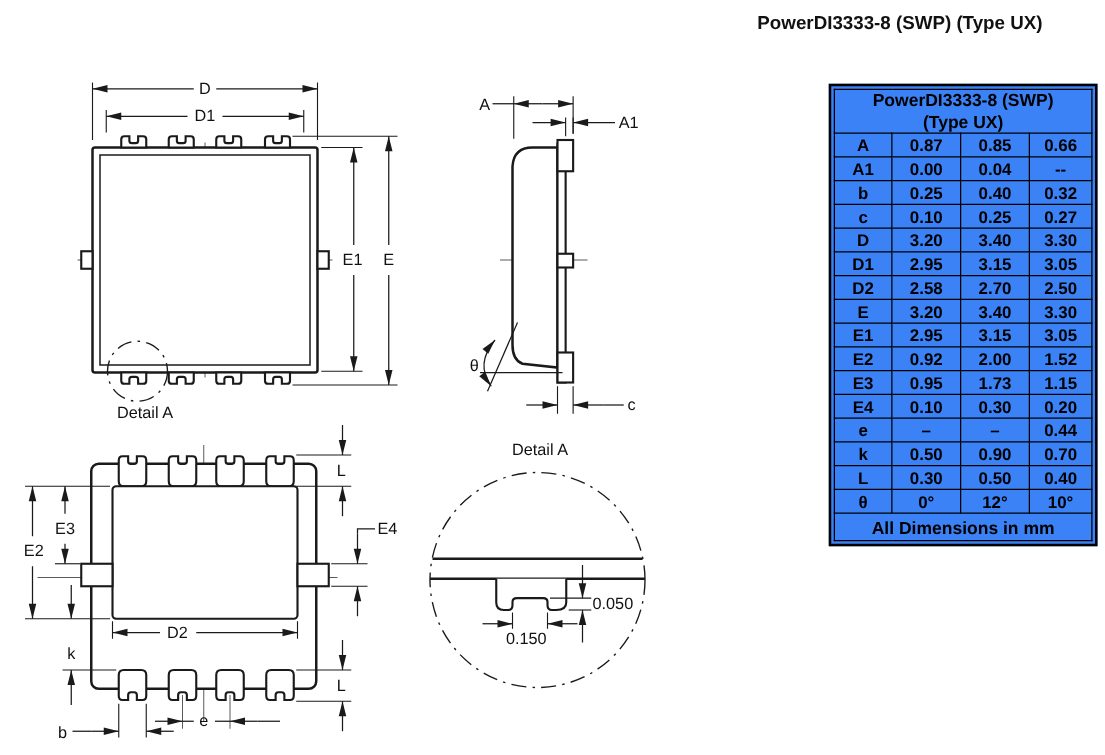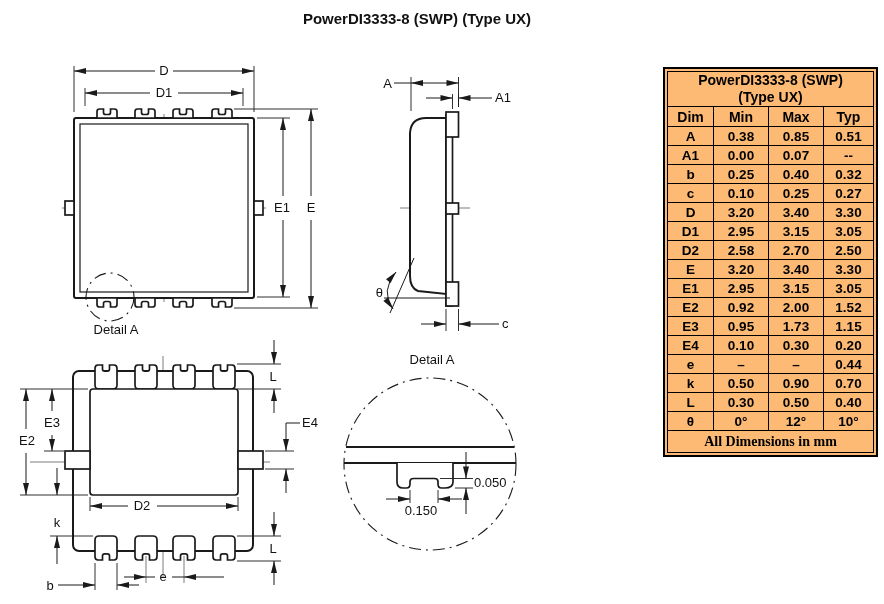--- a/index.html
+++ b/index.html
@@ -1,43 +1,43 @@
 <!DOCTYPE html>
 <html><head>
 <meta charset="utf-8">
 <style>
   html,body{margin:0;padding:0;}
   body{
     width:884px;height:604px;position:relative;background:#ffffff;overflow:hidden;
     font-family:"Liberation Sans",sans-serif;color:#111;
   }
   .page-title{
-    position:absolute;left:0;top:10px;width:834px;text-align:center;
+    position:absolute;left:0;top:10px;width:834px;text-align:right;
     font-size:15px;font-weight:bold;color:#111;
   }
   svg{position:absolute;overflow:visible;}
   
   .body{fill:#ffffff;stroke:#1a1a1a;stroke-width:2;}
   .body2{fill:none;stroke:#1a1a1a;stroke-width:1.2;}
   .pad{fill:#ffffff;stroke:#1a1a1a;stroke-width:1.7;}
   .dim{stroke:#1a1a1a;stroke-width:1;fill:none;}
   .ext{stroke:#1a1a1a;stroke-width:0.9;fill:none;}
   .cl{stroke:#5a5a5a;stroke-width:0.8;fill:none;}
   .dashc{fill:none;stroke:#1a1a1a;stroke-width:1.1;stroke-dasharray:12 5 2 5;}
   text.lbl{font-family:"Liberation Sans",sans-serif;font-size:13px;fill:#111;}
   
   .tblwrap{
-    position:absolute;left:663px;top:67px;border:2px solid #000;background:#fdba74;padding:2px;
+    position:absolute;left:663px;top:67px;border:2px solid #000;background:#3b82f6;padding:2px;
   }
   table.dim-table{border-collapse:collapse;font-family:"Liberation Sans",sans-serif;font-weight:bold;color:#000;}
   table.dim-table th,table.dim-table td{border:1px solid #000;text-align:center;vertical-align:middle;padding:0 2px;}
   .tbl-title{font-size:14px;line-height:17px;padding:1px 0 2px 0;}
   .colh th{font-size:14px;height:19px;}
   table.dim-table tbody td{font-size:13.5px;height:18px;}
-  .tfoot td{font-size:14px;height:21px;font-family:Liberation Serif, serif;}
+  .tfoot td{font-size:14px;height:21px;}
   col.c-dim{width:46px;} col.c-min{width:55px;} col.c-max{width:55px;} col.c-typ{width:50px;}
 </style>
 </head>
 <body>
 
 <div class="page-title">PowerDI3333-8 (SWP) (Type UX)</div>
 
 <svg style="left:18px;top:55px;" width="310" height="290" viewBox="18 55 310 290">
   <defs>
     <marker id="ae" orient="auto" markerUnits="userSpaceOnUse" markerWidth="13" markerHeight="8" refX="12.5" refY="4">
@@ -276,38 +276,32 @@
         <col class="c-max">
         <col class="c-typ">
       </colgroup>
     <thead>
       <tr>
         <th colspan="4" class="tbl-title">
           <div>PowerDI3333-8 (SWP)</div>
           <div>(Type UX)</div>
         </th>
       </tr>
-      <tr class="colh">
-        <th>Dim</th>
-        <th>Min</th>
-        <th>Max</th>
-        <th>Typ</th>
-      </tr>
     </thead>
     <tbody>
       <tr>
           <td>A</td>
-          <td>0.38</td>
+          <td>0.87</td>
           <td>0.85</td>
-          <td>0.51</td>
+          <td>0.66</td>
         </tr>
       <tr>
           <td>A1</td>
           <td>0.00</td>
-          <td>0.07</td>
+          <td>0.04</td>
           <td>--</td>
         </tr>
       <tr>
           <td>b</td>
           <td>0.25</td>
           <td>0.40</td>
           <td>0.32</td>
         </tr>
       <tr>
           <td>c</td>

